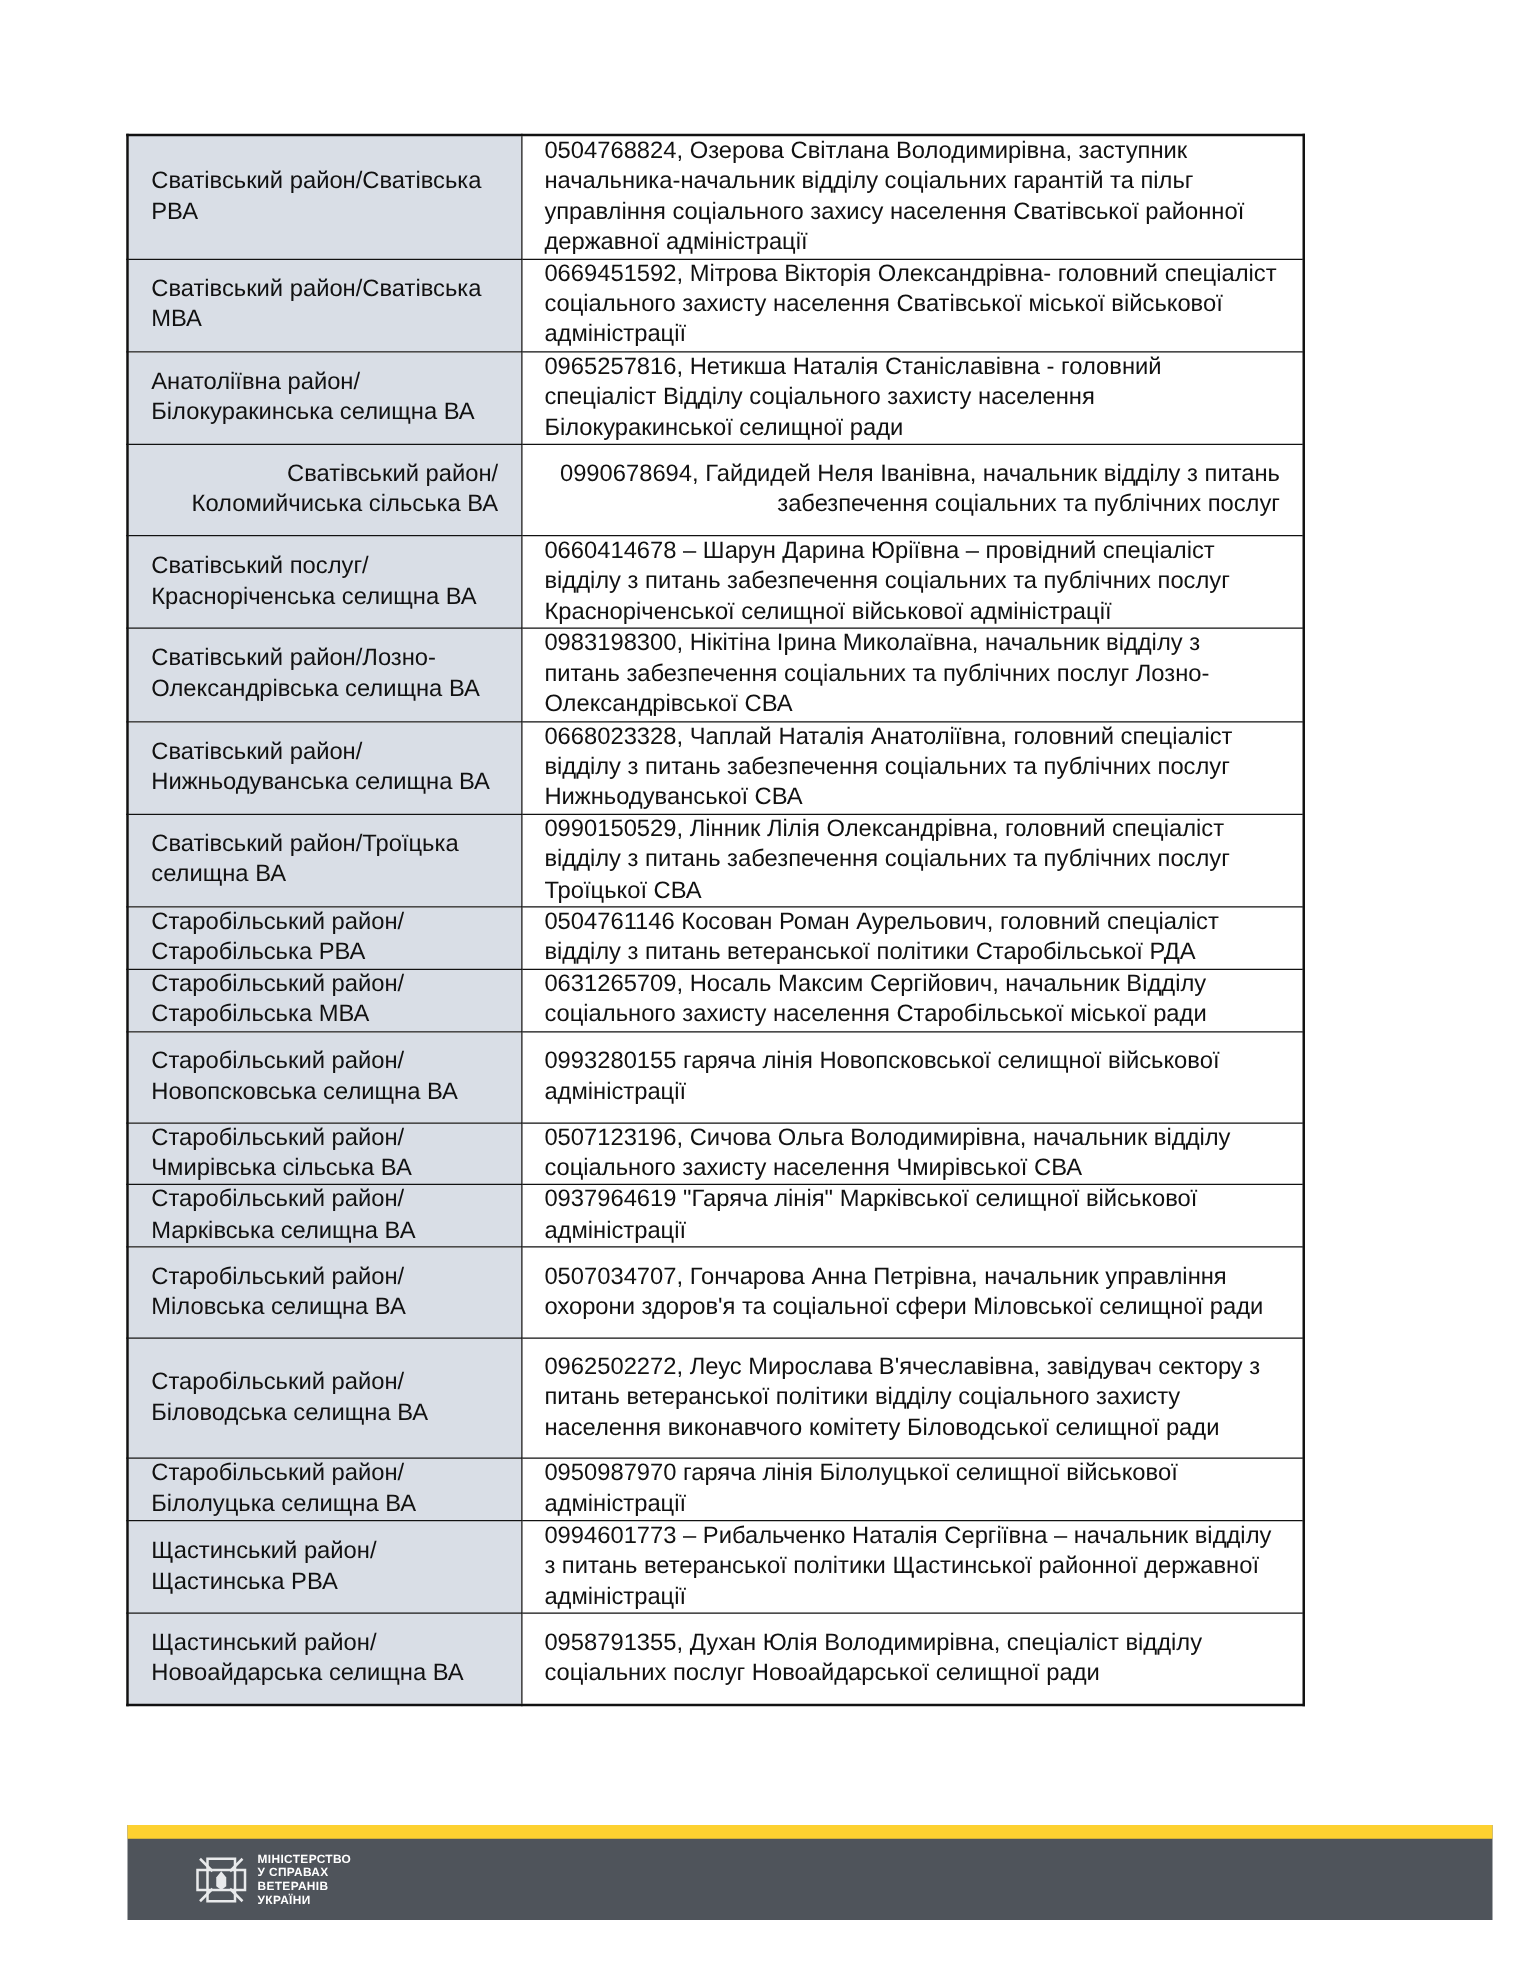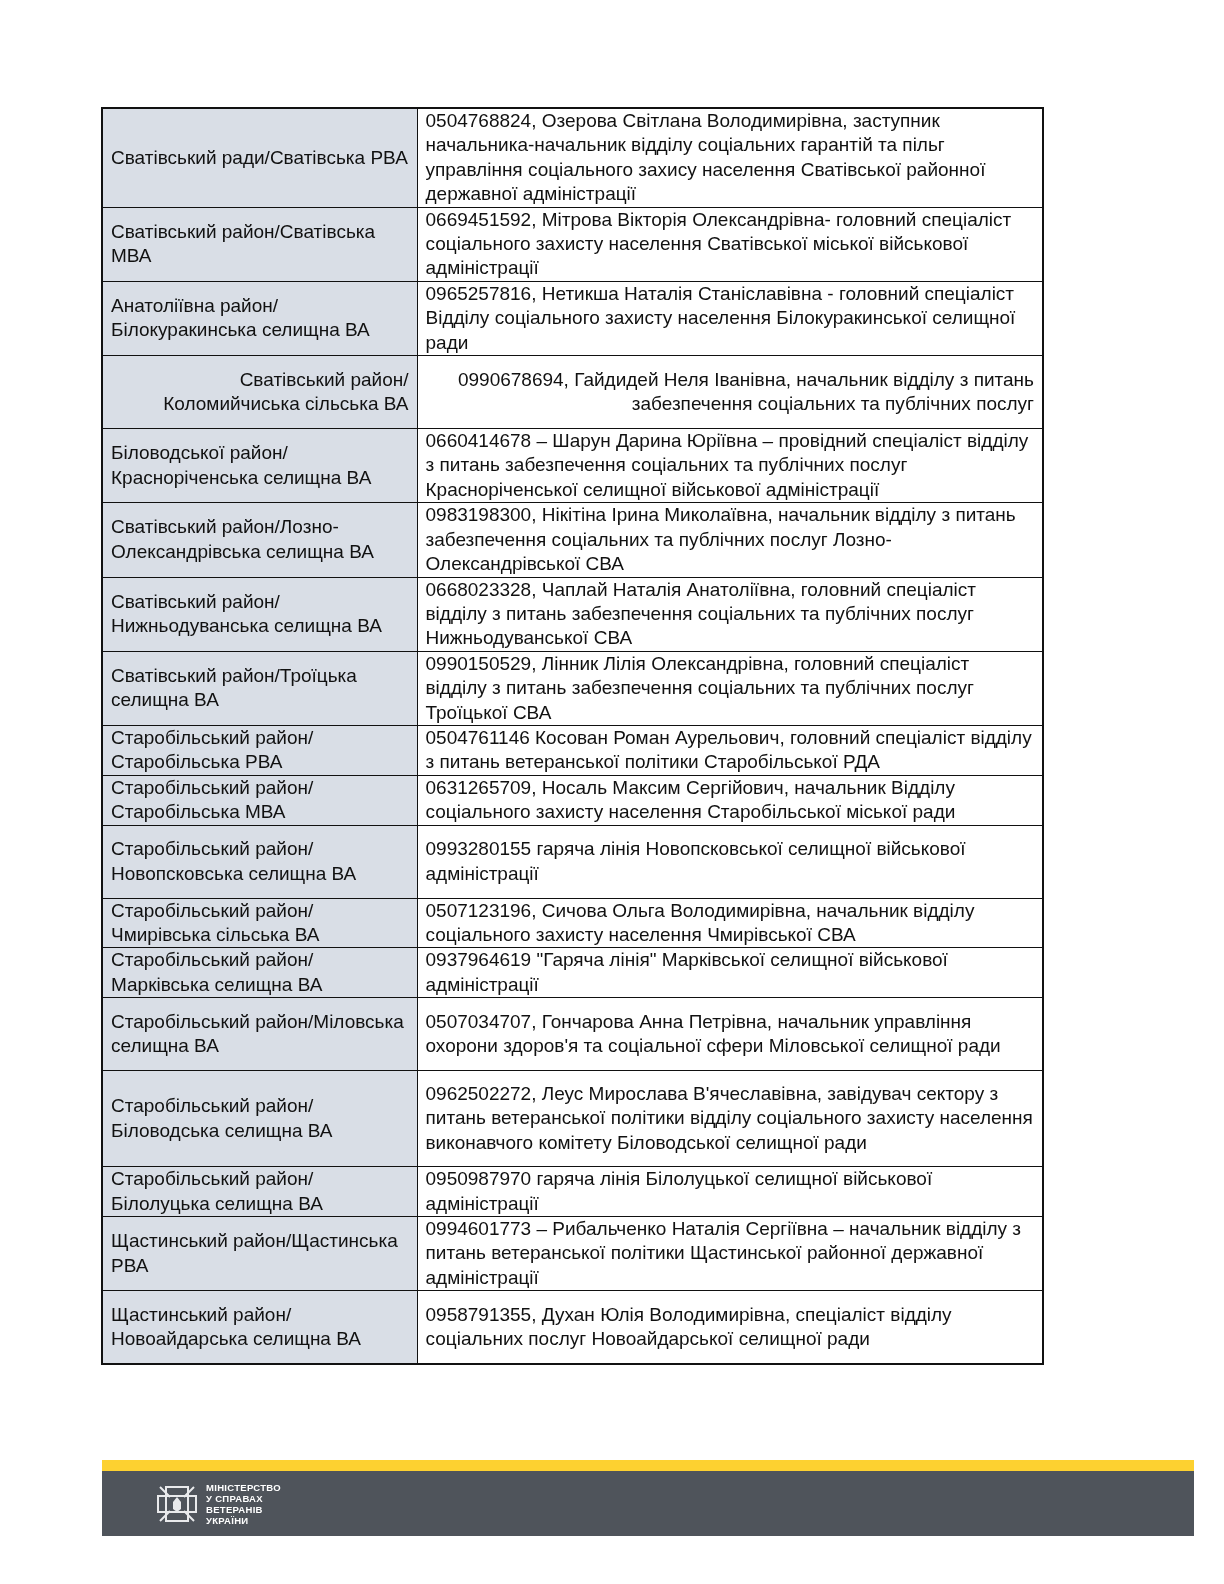--- a/index.html
+++ b/index.html
@@ -7,58 +7,58 @@
     .contacts-table {
       position: absolute; left: 101px; top: 107px; width: 941px;
       border-collapse: collapse; table-layout: fixed;
       border: 2px solid #111;
     }
     .contacts-table col.c1 { width: 315px; }
     .contacts-table col.c2 { width: 626px; }
     .contacts-table td {
       border: 1.5px solid #111;
       font-size: 19px; line-height: 24.4px;
-      padding: 0 8px; vertical-align: middle;
+      padding: 0 18px; vertical-align: middle;
       overflow: hidden;
     }
     .contacts-table td.region { background: #d9dee6; }
     .contacts-table td.contact { background: #ffffff; }
     .footer-bar { position: absolute; left: 60px; top: 1460px; width: 1092px; height: 76px; background: #4f545b; margin-left: 42px; }
     .footer-stripe { position: absolute; left: 0; top: 0; width: 100%; height: 11px; background: #fdd130; }
     .logo { position: absolute; left: 52px; top: 22px; display: flex; align-items: center; }
     .logo svg { display: block; }
     .logo-text { margin-left: 6px; color: #ffffff; font-size: 9.5px; font-weight: bold; line-height: 11px; letter-spacing: 0.3px; }
   </style>
 </head>
 <body>
 
 <table class="contacts-table">
   <colgroup>
       <col class="c1">
       <col class="c2">
     </colgroup>
   <tbody id="table-body">
       <tr style="height: 98px;">
-        <td class="region">Сватівський ради/Сватівська РВА</td>
+        <td class="region">Сватівський район/Сватівська РВА</td>
         <td class="contact">0504768824, Озерова Світлана Володимирівна, заступник начальника-начальник відділу соціальних гарантій та пільг управління соціального захису населення Сватівської районної державної адміністрації</td>
       </tr>
       <tr style="height: 73px;">
         <td class="region">Сватівський район/Сватівська МВА</td>
         <td class="contact">0669451592, Мітрова Вікторія Олександрівна- головний спеціаліст соціального захисту населення Сватівської міської військової адміністрації</td>
       </tr>
       <tr style="height: 73px;">
         <td class="region">Анатоліївна район/Білокуракинська селищна ВА</td>
         <td class="contact">0965257816, Нетикша Наталія Станіславівна - головний спеціаліст Відділу соціального захисту населення Білокуракинської селищної ради</td>
       </tr>
       <tr style="height: 73px; text-align: right;">
         <td class="region">Сватівський район/Коломийчиська сільська ВА</td>
         <td class="contact">0990678694, Гайдидей Неля Іванівна, начальник відділу з питань забезпечення соціальних та публічних послуг</td>
       </tr>
       <tr style="height: 73px;">
-        <td class="region">Біловодської район/Красноріченська селищна ВА</td>
+        <td class="region">Сватівський послуг/Красноріченська селищна ВА</td>
         <td class="contact">0660414678 – Шарун Дарина Юріївна – провідний спеціаліст відділу з питань забезпечення соціальних та публічних послуг Красноріченської селищної військової адміністрації</td>
       </tr>
       <tr style="height: 73px;">
         <td class="region">Сватівський район/Лозно-Олександрівська селищна ВА</td>
         <td class="contact">0983198300, Нікітіна Ірина Миколаївна, начальник відділу з питань забезпечення соціальних та публічних послуг Лозно-Олександрівської СВА</td>
       </tr>
       <tr style="height: 73px;">
         <td class="region">Сватівський район/Нижньодуванська селищна ВА</td>
         <td class="contact">0668023328, Чаплай Наталія Анатоліївна, головний спеціаліст відділу з питань забезпечення соціальних та публічних послуг Нижньодуванської СВА</td>
       </tr>

